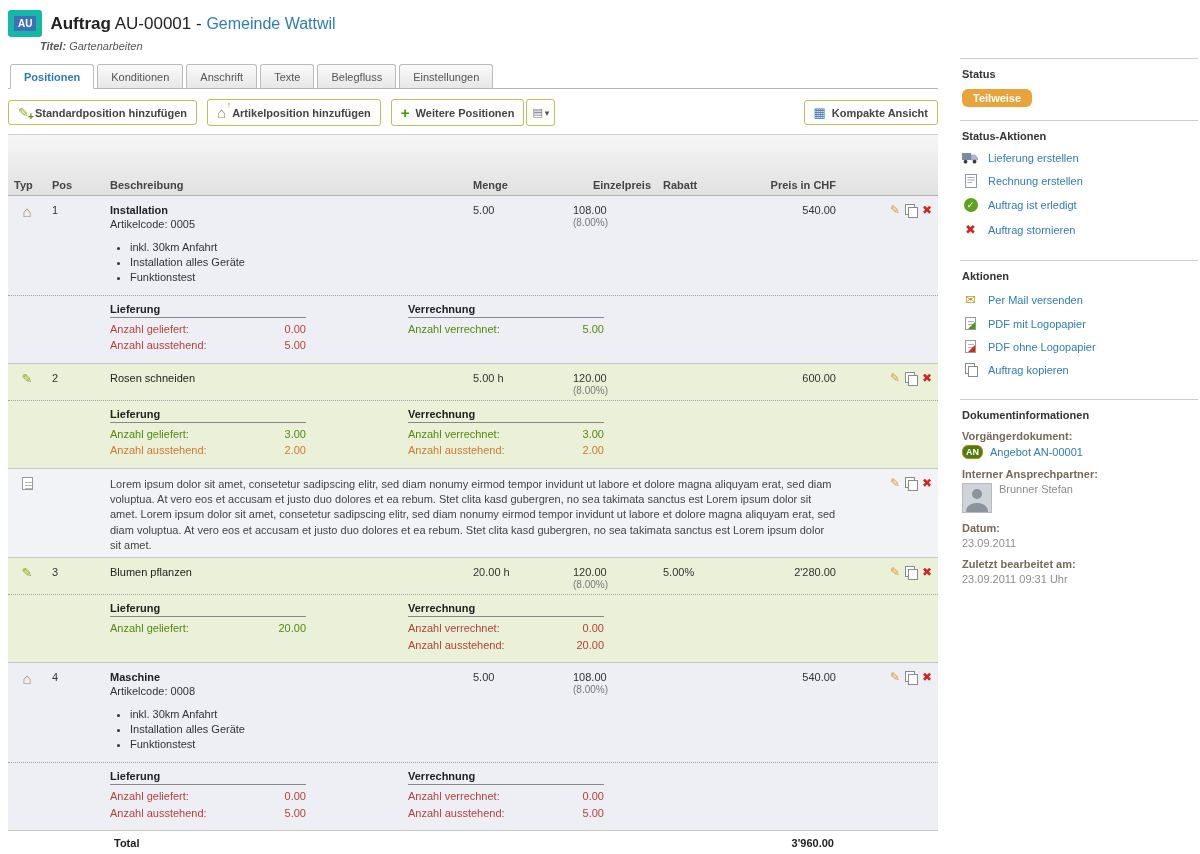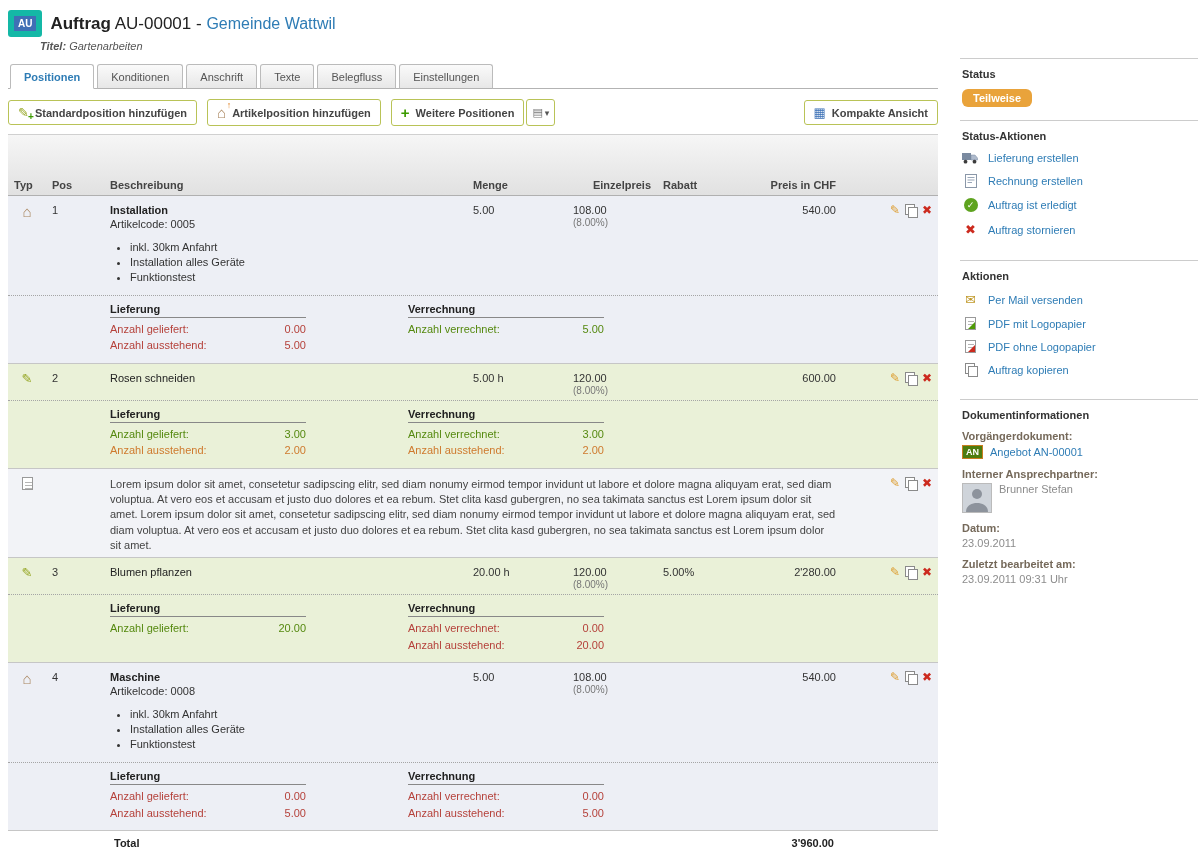--- a/index.html
+++ b/index.html
@@ -99,21 +99,21 @@
   .ic-page { position:relative; width:11px; height:13px; background:#fff; border:1px solid #999; display:inline-block; }
   .ic-page::before { content:""; position:absolute; left:2px; top:3px; width:6px; height:5px;
             background-image:repeating-linear-gradient(to bottom, #b5b5b5 0 1px, transparent 1px 3px); }
   .ic-page::after { content:""; position:absolute; right:0; bottom:0; width:0; height:0; border-style:solid; border-width:0 0 7px 7px; }
   .ic-page.green::after { border-color:transparent transparent #4e9a06 transparent; }
   .ic-page.red::after { border-color:transparent transparent #cc2a1e transparent; }
   .info-label { font-weight:bold; color:#75695a; margin:9px 0 3px; }
   .info-value { color:#8c8c8c; }
   .pred-row, .contact-row { display:flex; align-items:center; gap:7px; margin:3px 0 4px; }
   .contact-row { align-items:flex-start; }
-  .badge-an { background:#4d7c0f; border:1px solid #c97d1f; color:#fff; font-weight:bold; font-size:9px; padding:1px 3px; border-radius:0; }
+  .badge-an { background:#4d7c0f; border:1px solid #c97d1f; color:#fff; font-weight:bold; font-size:9px; padding:1px 3px; border-radius:6px; }
   .avatar { width:30px; height:30px; border:1px solid #bbb; display:inline-block; overflow:hidden; background:#cfd4da; flex:0 0 auto; }
 </style>
 </head>
 <body>
 
 <div class="page">
 
   <div class="main">
 
     <div class="doc-header">

